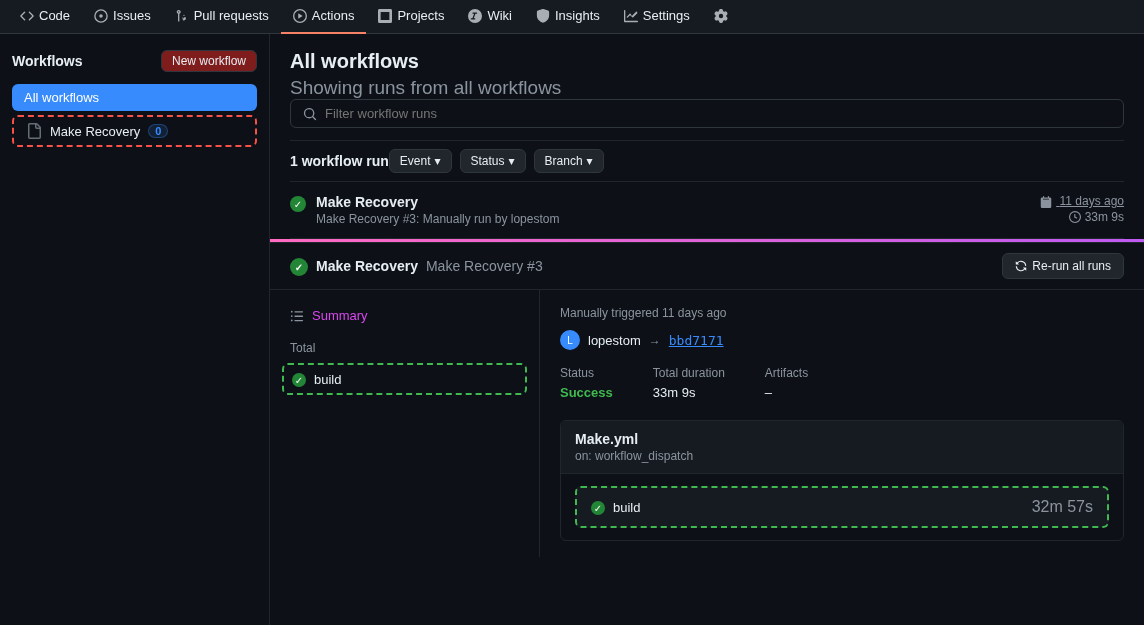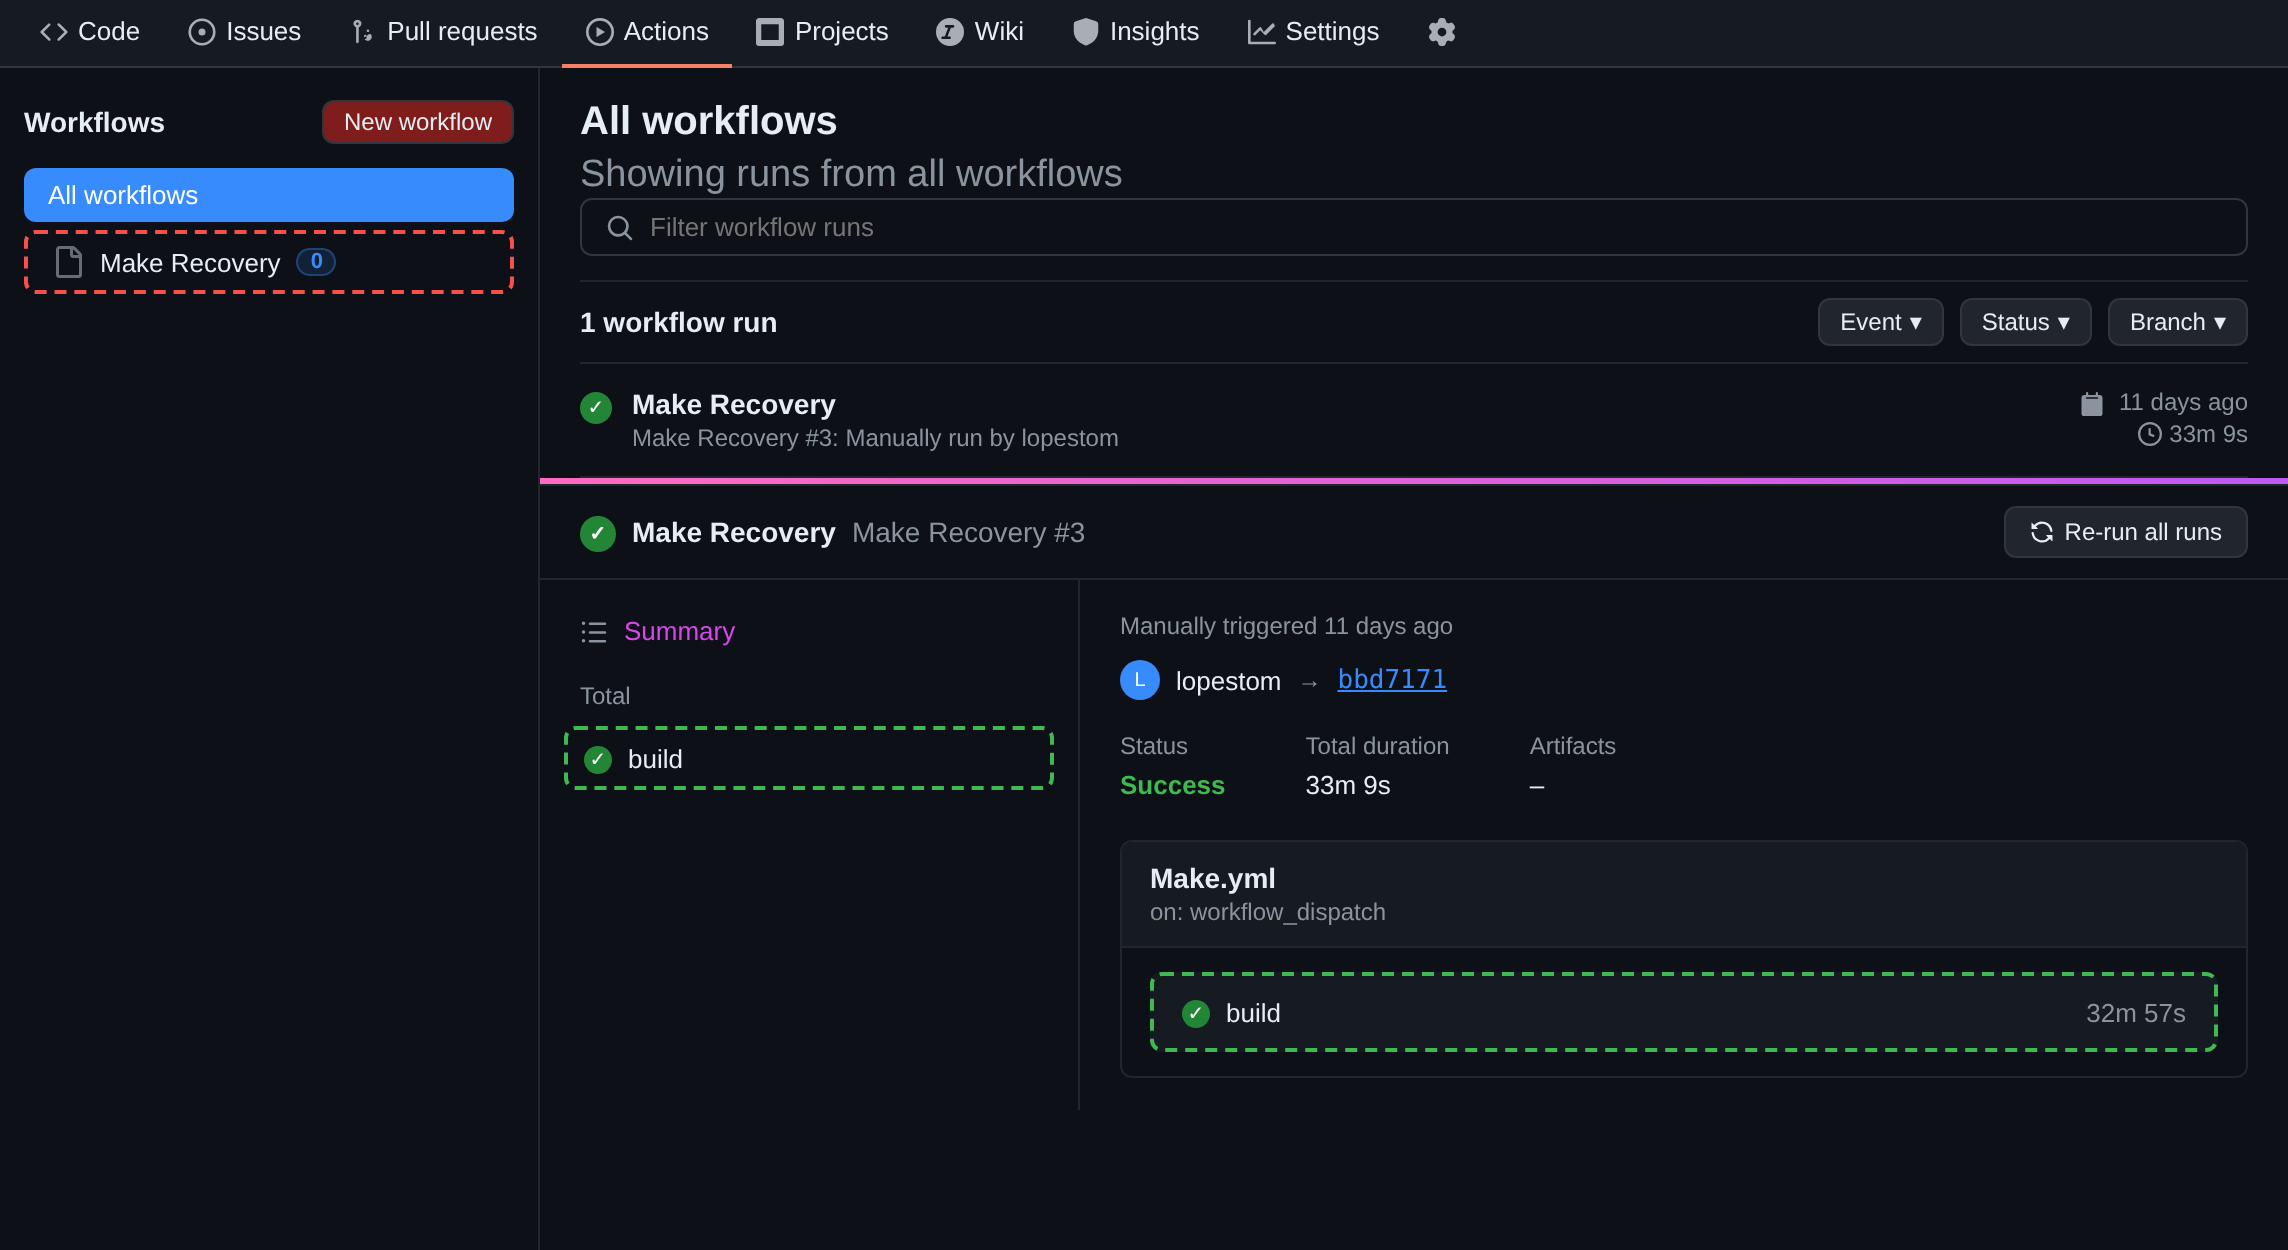--- a/index.html
+++ b/index.html
@@ -158,21 +158,20 @@
       border: none;
       color: #8b949e;
       font-size: 13px;
       outline: none;
       flex: 1;
     }
 
     
     .runs-header {
       display: flex;
-      justify-content: space-between;
       align-items: center;
       padding: 8px 0;
       border-top: 1px solid #21262d;
       border-bottom: 1px solid #21262d;
       margin-bottom: 0;
     }
     .runs-count {
       font-size: 14px;
       font-weight: 600;
       color: #e6edf3;
@@ -219,20 +218,21 @@
       margin-top: 2px;
     }
     .run-right {
       text-align: right;
       font-size: 12px;
       color: #8b949e;
     }
     .run-right .run-time {
       display: block;
       margin-bottom: 2px;
+      text-decoration: underline;
     }
     .run-right .run-duration {
       display: flex;
       align-items: center;
       gap: 4px;
       justify-content: flex-end;
     }
 
     
     .status-success {
@@ -420,21 +420,21 @@
     .build-left {
       display: flex;
       align-items: center;
       gap: 8px;
     }
     .build-name {
       font-size: 13px;
       color: #e6edf3;
     }
     .build-duration {
-      font-size: 13px;
+      font-size: 16px;
       color: #8b949e;
     }
   </style>
 </head>
 <body>
 
 <nav class="top-nav">
   <div class="nav-item">
     <svg class="nav-icon" viewBox="0 0 16 16" fill="currentColor">
         <path d="M4.72 3.22a.75.75 0 0 1 1.06 1.06L2.06 8l3.72 3.72a.75.75 0 1 1-1.06 1.06L.47 8.53a.75.75 0 0 1 0-1.06l4.25-4.25zm6.56 0a.75.75 0 1 0-1.06 1.06L13.94 8l-3.72 3.72a.75.75 0 1 0 1.06 1.06l4.25-4.25a.75.75 0 0 0 0-1.06l-4.25-4.25z"></path>

